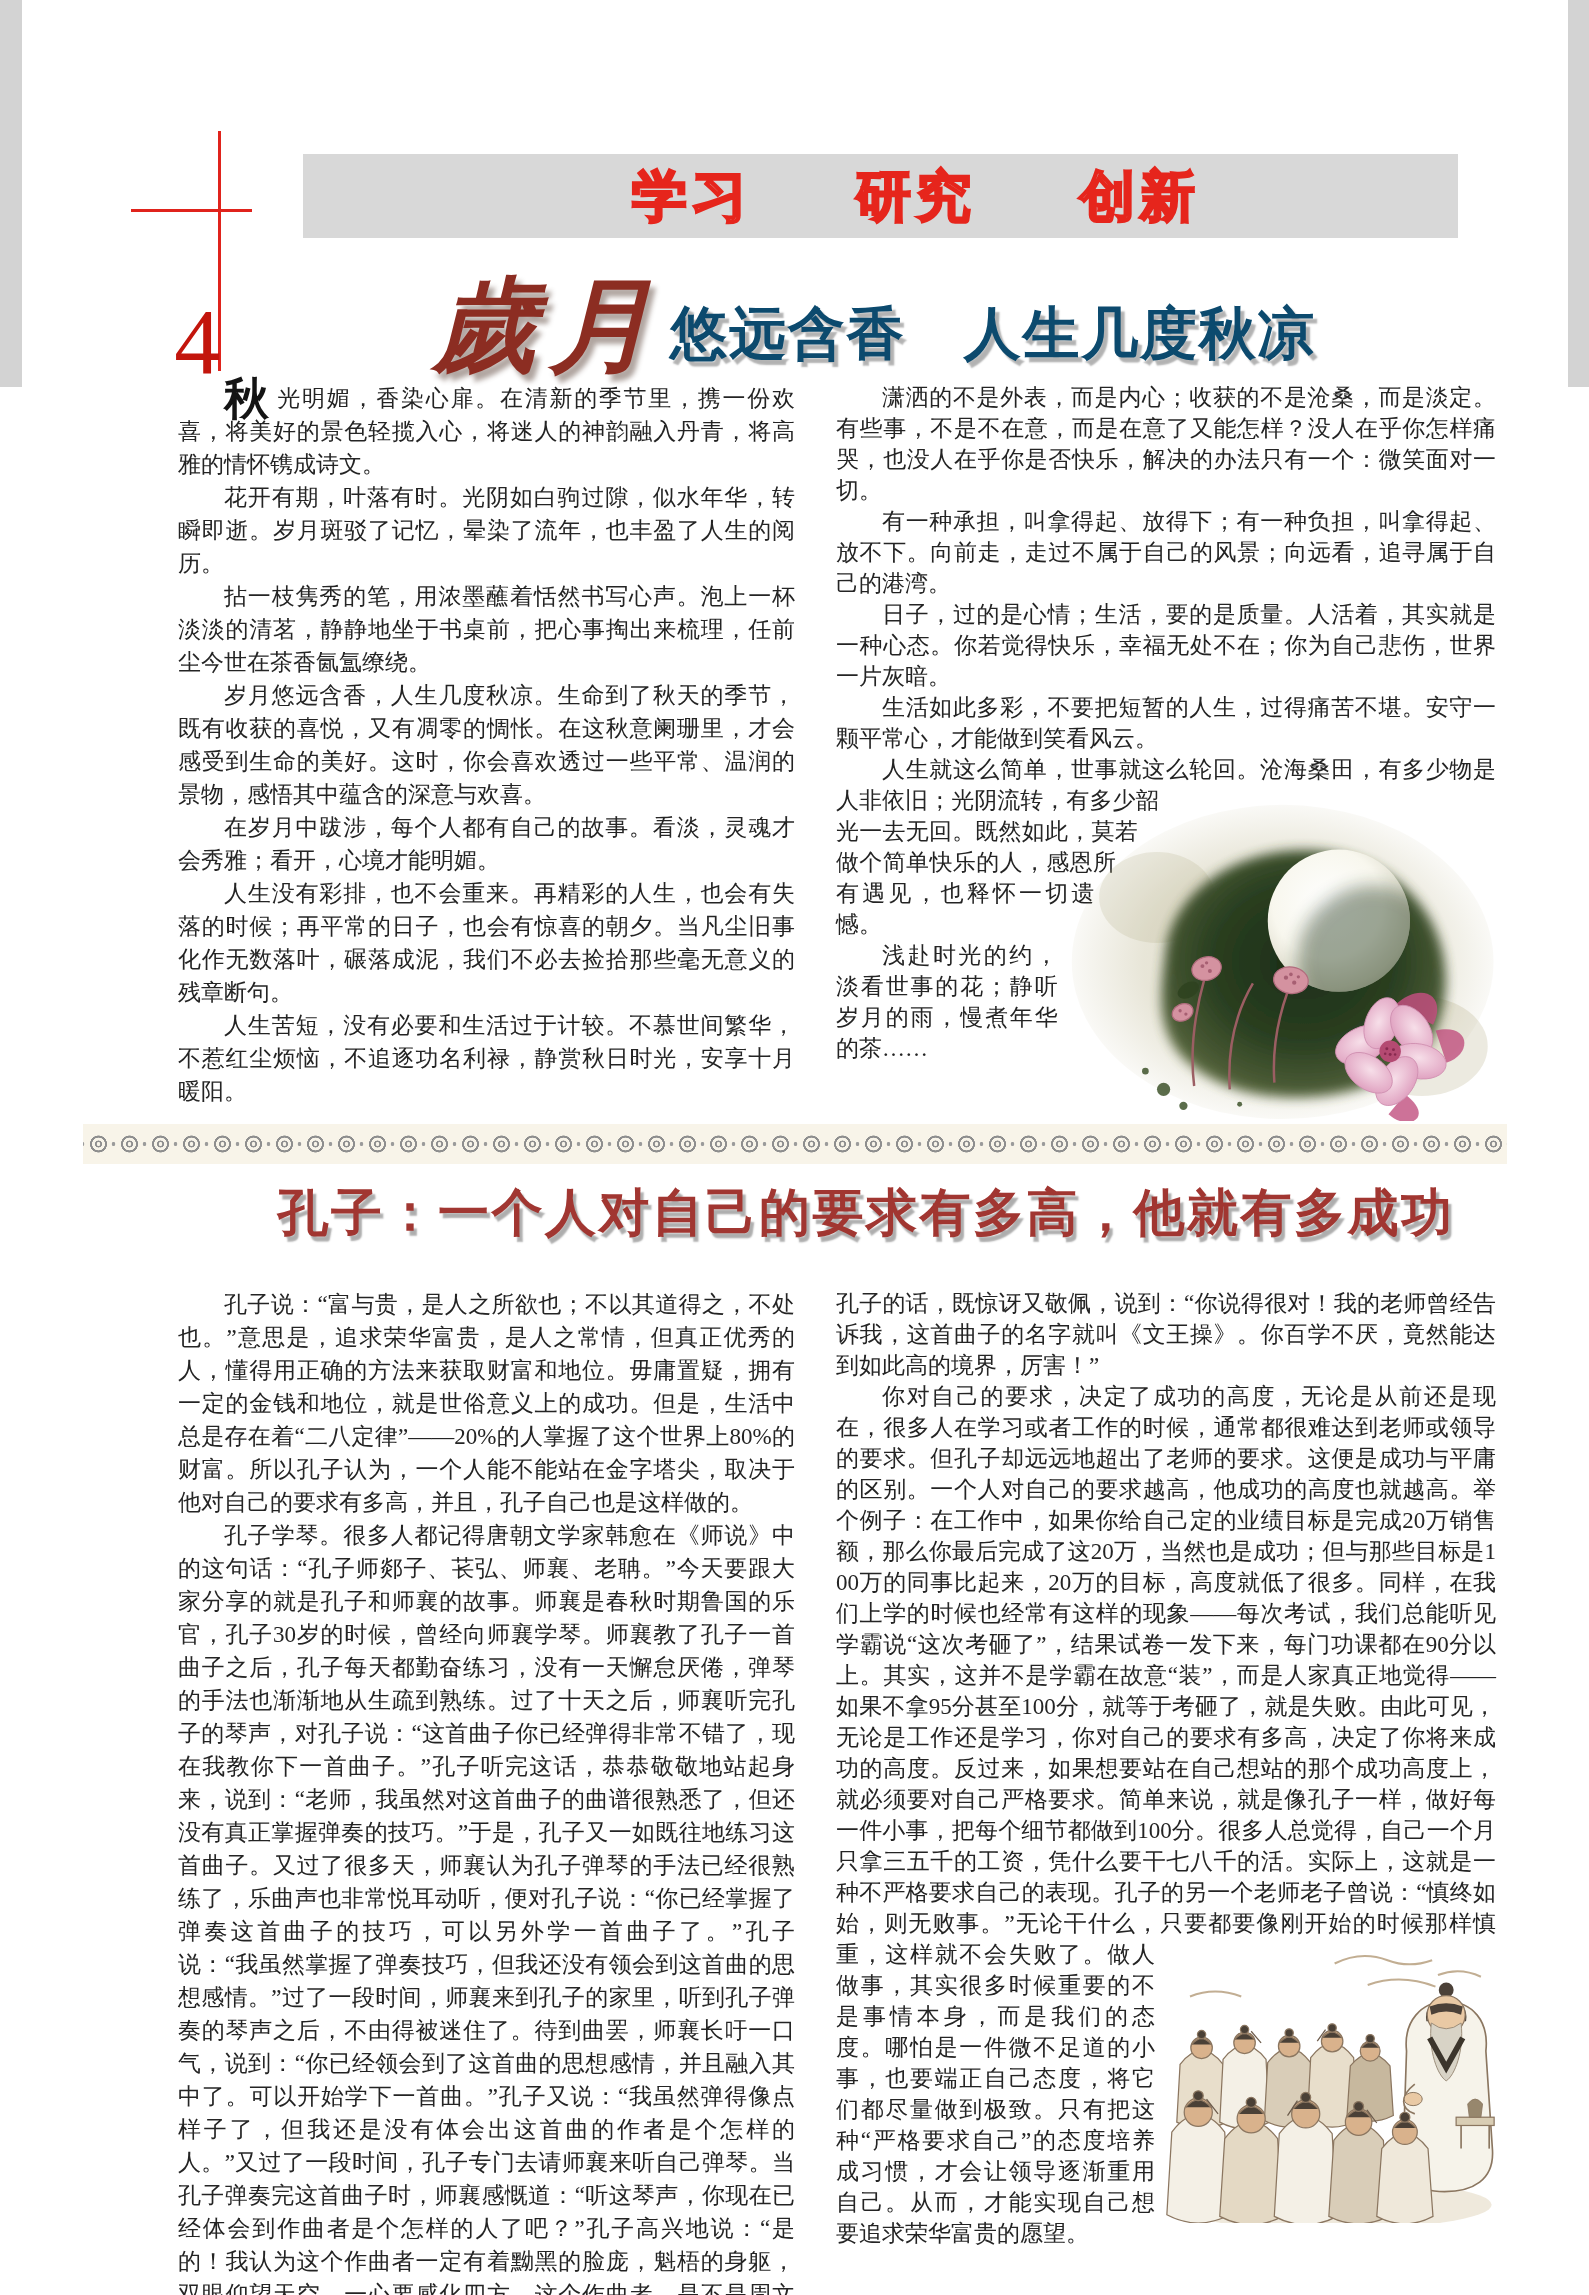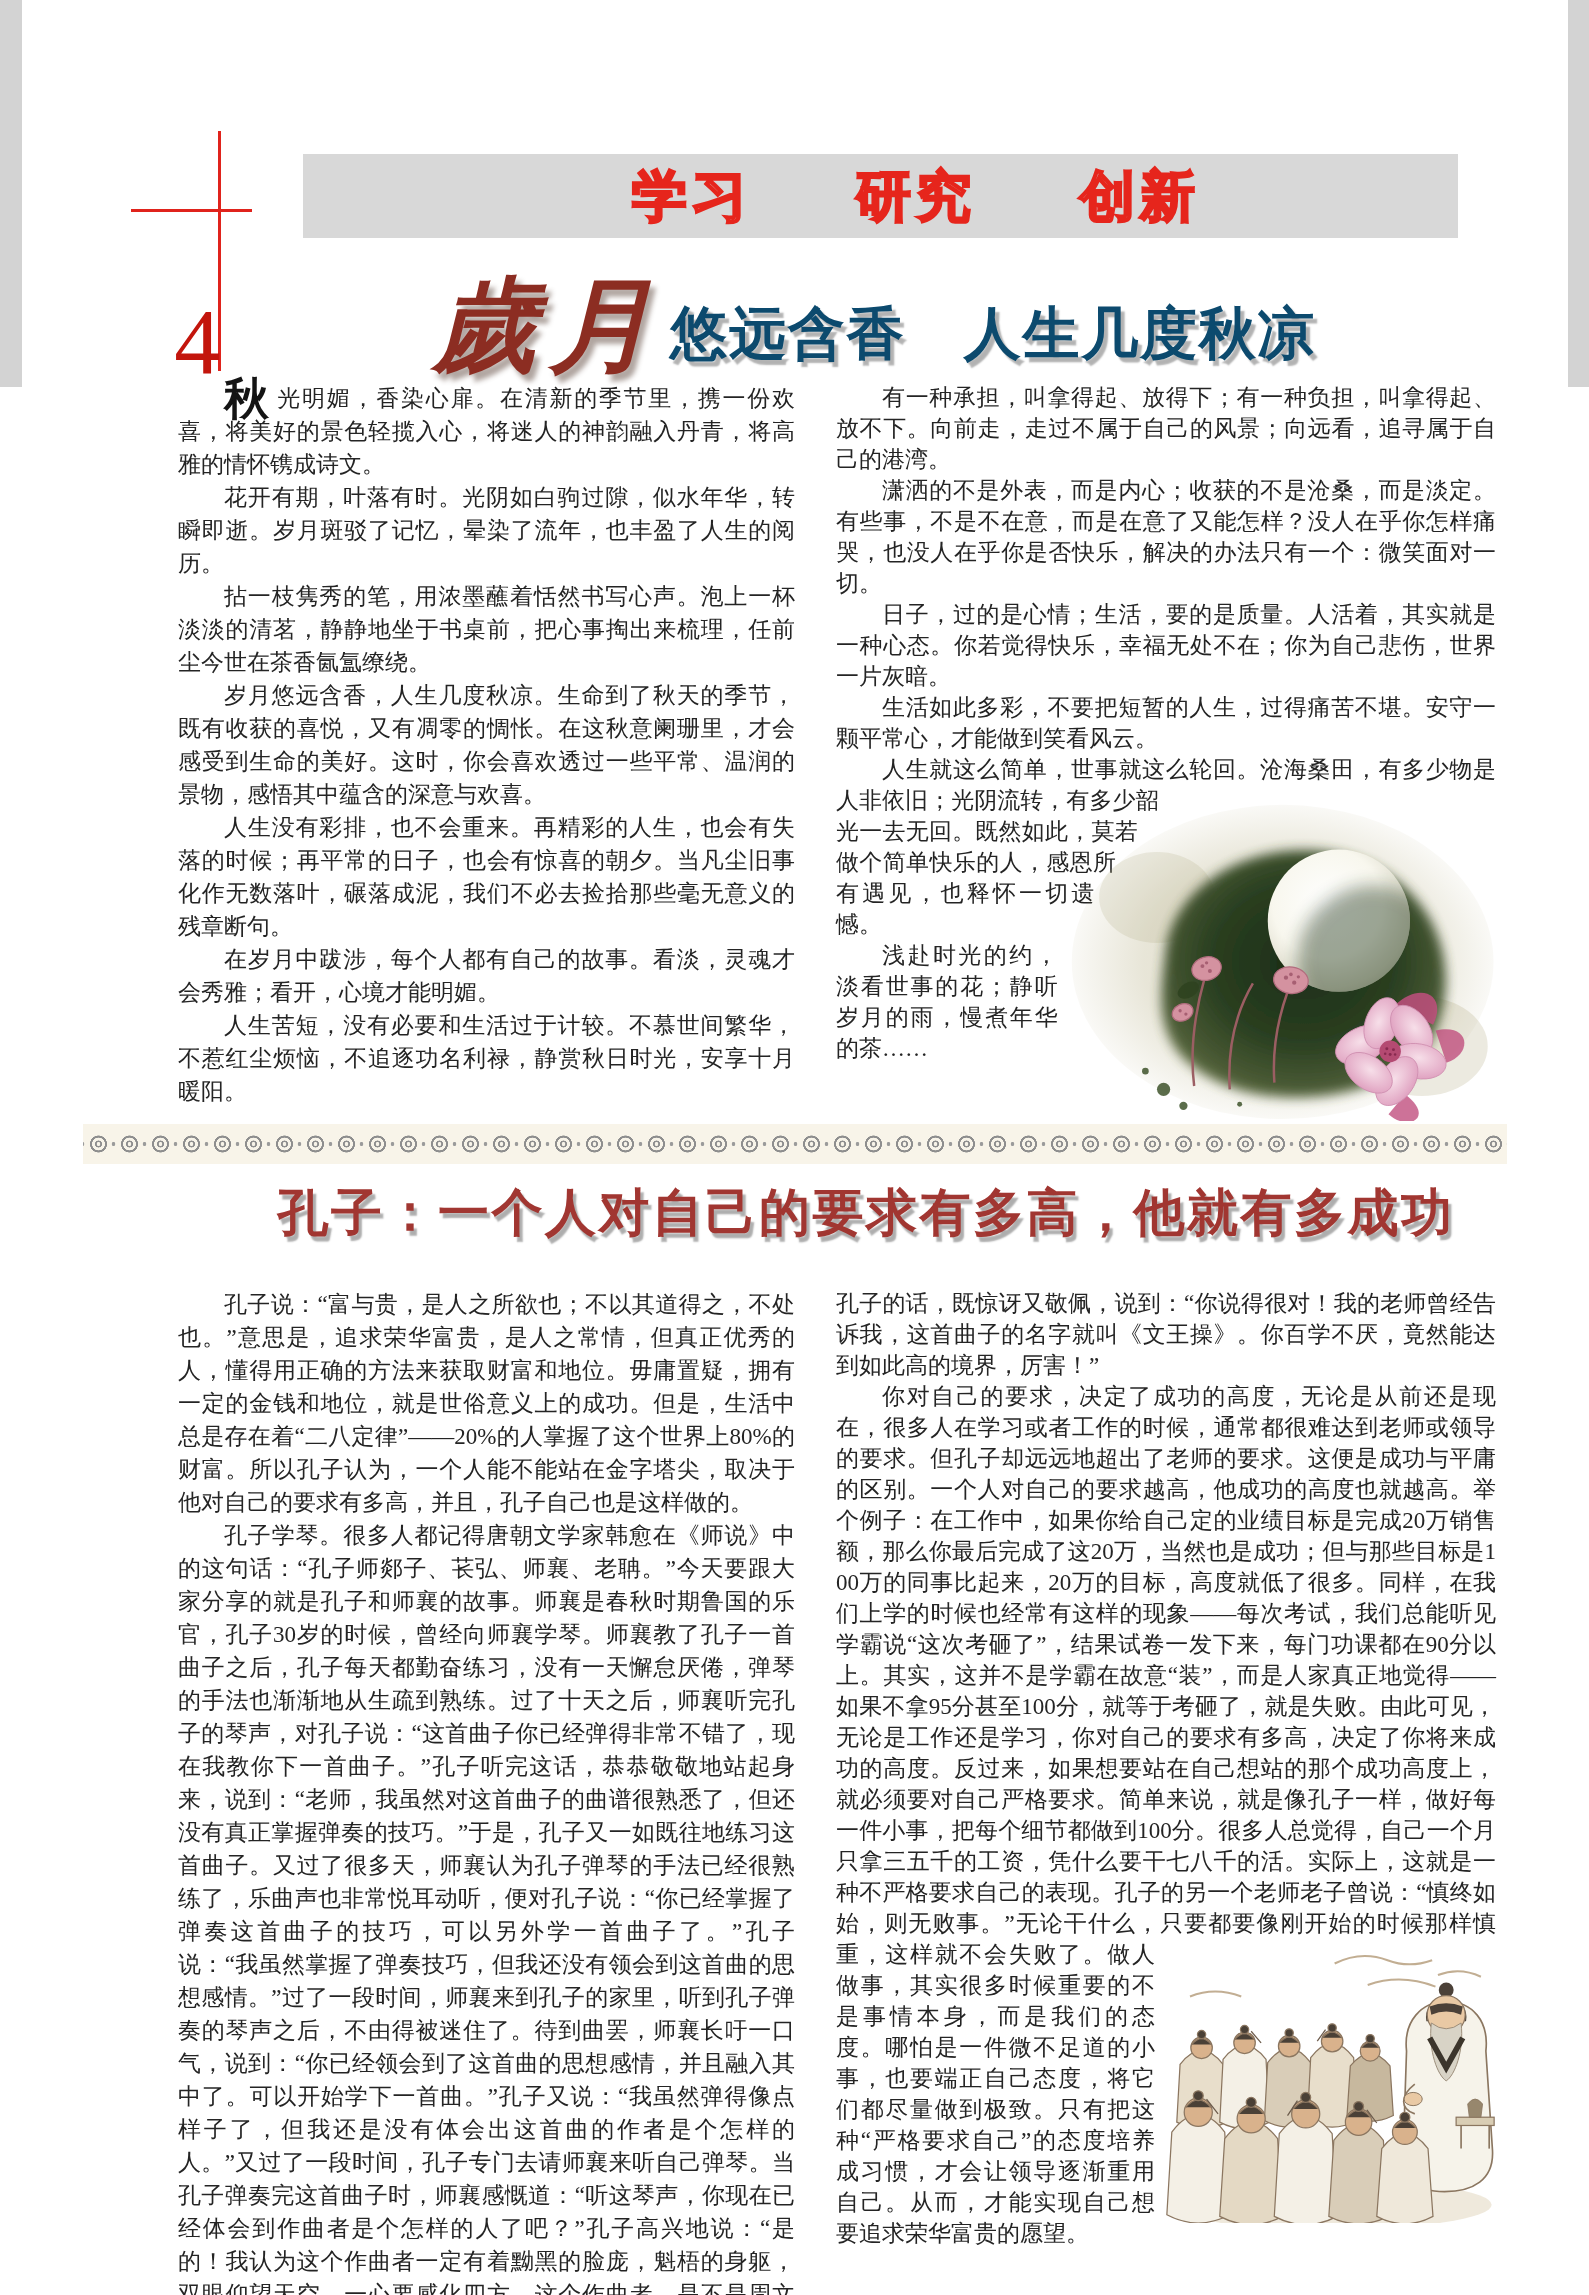--- a/index.html
+++ b/index.html
@@ -111,27 +111,27 @@
   <span class="decor">歲月</span><span class="main">悠远含香　人生几度秋凉</span>
 </div>
 
 <div class="article article1">
   <div class="cols">
     <div class="colL">
       <p class="body-p"><span class="dropcap">秋</span><span>光明媚，香染心扉。在清新的季节里，携一份欢喜，将美好的景色轻揽入心，将迷人的神韵融入丹青，将高雅的情怀镌成诗文。</span></p>
       <p class="body-p">花开有期，叶落有时。光阴如白驹过隙，似水年华，转瞬即逝。岁月斑驳了记忆，晕染了流年，也丰盈了人生的阅历。</p>
       <p class="body-p">拈一枝隽秀的笔，用浓墨蘸着恬然书写心声。泡上一杯淡淡的清茗，静静地坐于书桌前，把心事掏出来梳理，任前尘今世在茶香氤氲缭绕。</p>
       <p class="body-p">岁月悠远含香，人生几度秋凉。生命到了秋天的季节，既有收获的喜悦，又有凋零的惆怅。在这秋意阑珊里，才会感受到生命的美好。这时，你会喜欢透过一些平常、温润的景物，感悟其中蕴含的深意与欢喜。</p>
+      <p class="body-p">在岁月中跋涉，每个人都有自己的故事。看淡，灵魂才会秀雅；看开，心境才能明媚。</p>
       <p class="body-p">人生没有彩排，也不会重来。再精彩的人生，也会有失落的时候；再平常的日子，也会有惊喜的朝夕。当凡尘旧事化作无数落叶，碾落成泥，我们不必去捡拾那些毫无意义的残章断句。</p>
-      <p class="body-p">在岁月中跋涉，每个人都有自己的故事。看淡，灵魂才会秀雅；看开，心境才能明媚。</p>
       <p class="body-p">人生苦短，没有必要和生活过于计较。不慕世间繁华，不惹红尘烦恼，不追逐功名利禄，静赏秋日时光，安享十月暖阳。</p>
     </div>
     <div class="colR">
+      <p class="body-p">潇洒的不是外表，而是内心；收获的不是沧桑，而是淡定。有些事，不是不在意，而是在意了又能怎样？没人在乎你怎样痛哭，也没人在乎你是否快乐，解决的办法只有一个：微笑面对一切。</p>
       <p class="body-p">有一种承担，叫拿得起、放得下；有一种负担，叫拿得起、放不下。向前走，走过不属于自己的风景；向远看，追寻属于自己的港湾。</p>
-      <p class="body-p">潇洒的不是外表，而是内心；收获的不是沧桑，而是淡定。有些事，不是不在意，而是在意了又能怎样？没人在乎你怎样痛哭，也没人在乎你是否快乐，解决的办法只有一个：微笑面对一切。</p>
       <p class="body-p">日子，过的是心情；生活，要的是质量。人活着，其实就是一种心态。你若觉得快乐，幸福无处不在；你为自己悲伤，世界一片灰暗。</p>
       <p class="body-p">生活如此多彩，不要把短暂的人生，过得痛苦不堪。安守一颗平常心，才能做到笑看风云。</p>
       <p class="body-p"><span>人生就这么简单，世事就这么轮回。沧海桑田，有多少物是</span><span class="ink-float">
         <svg class="ink-art" viewBox="0 0 520 390" xmlns="http://www.w3.org/2000/svg">
           <defs>
             <radialGradient id="gWash" cx="50%" cy="50%" r="55%">
               <stop offset="0%" stop-color="#b2aa7c" stop-opacity="0.45"></stop>
               <stop offset="60%" stop-color="#b2aa7c" stop-opacity="0.30"></stop>
               <stop offset="100%" stop-color="#b2aa7c" stop-opacity="0"></stop>
             </radialGradient>

